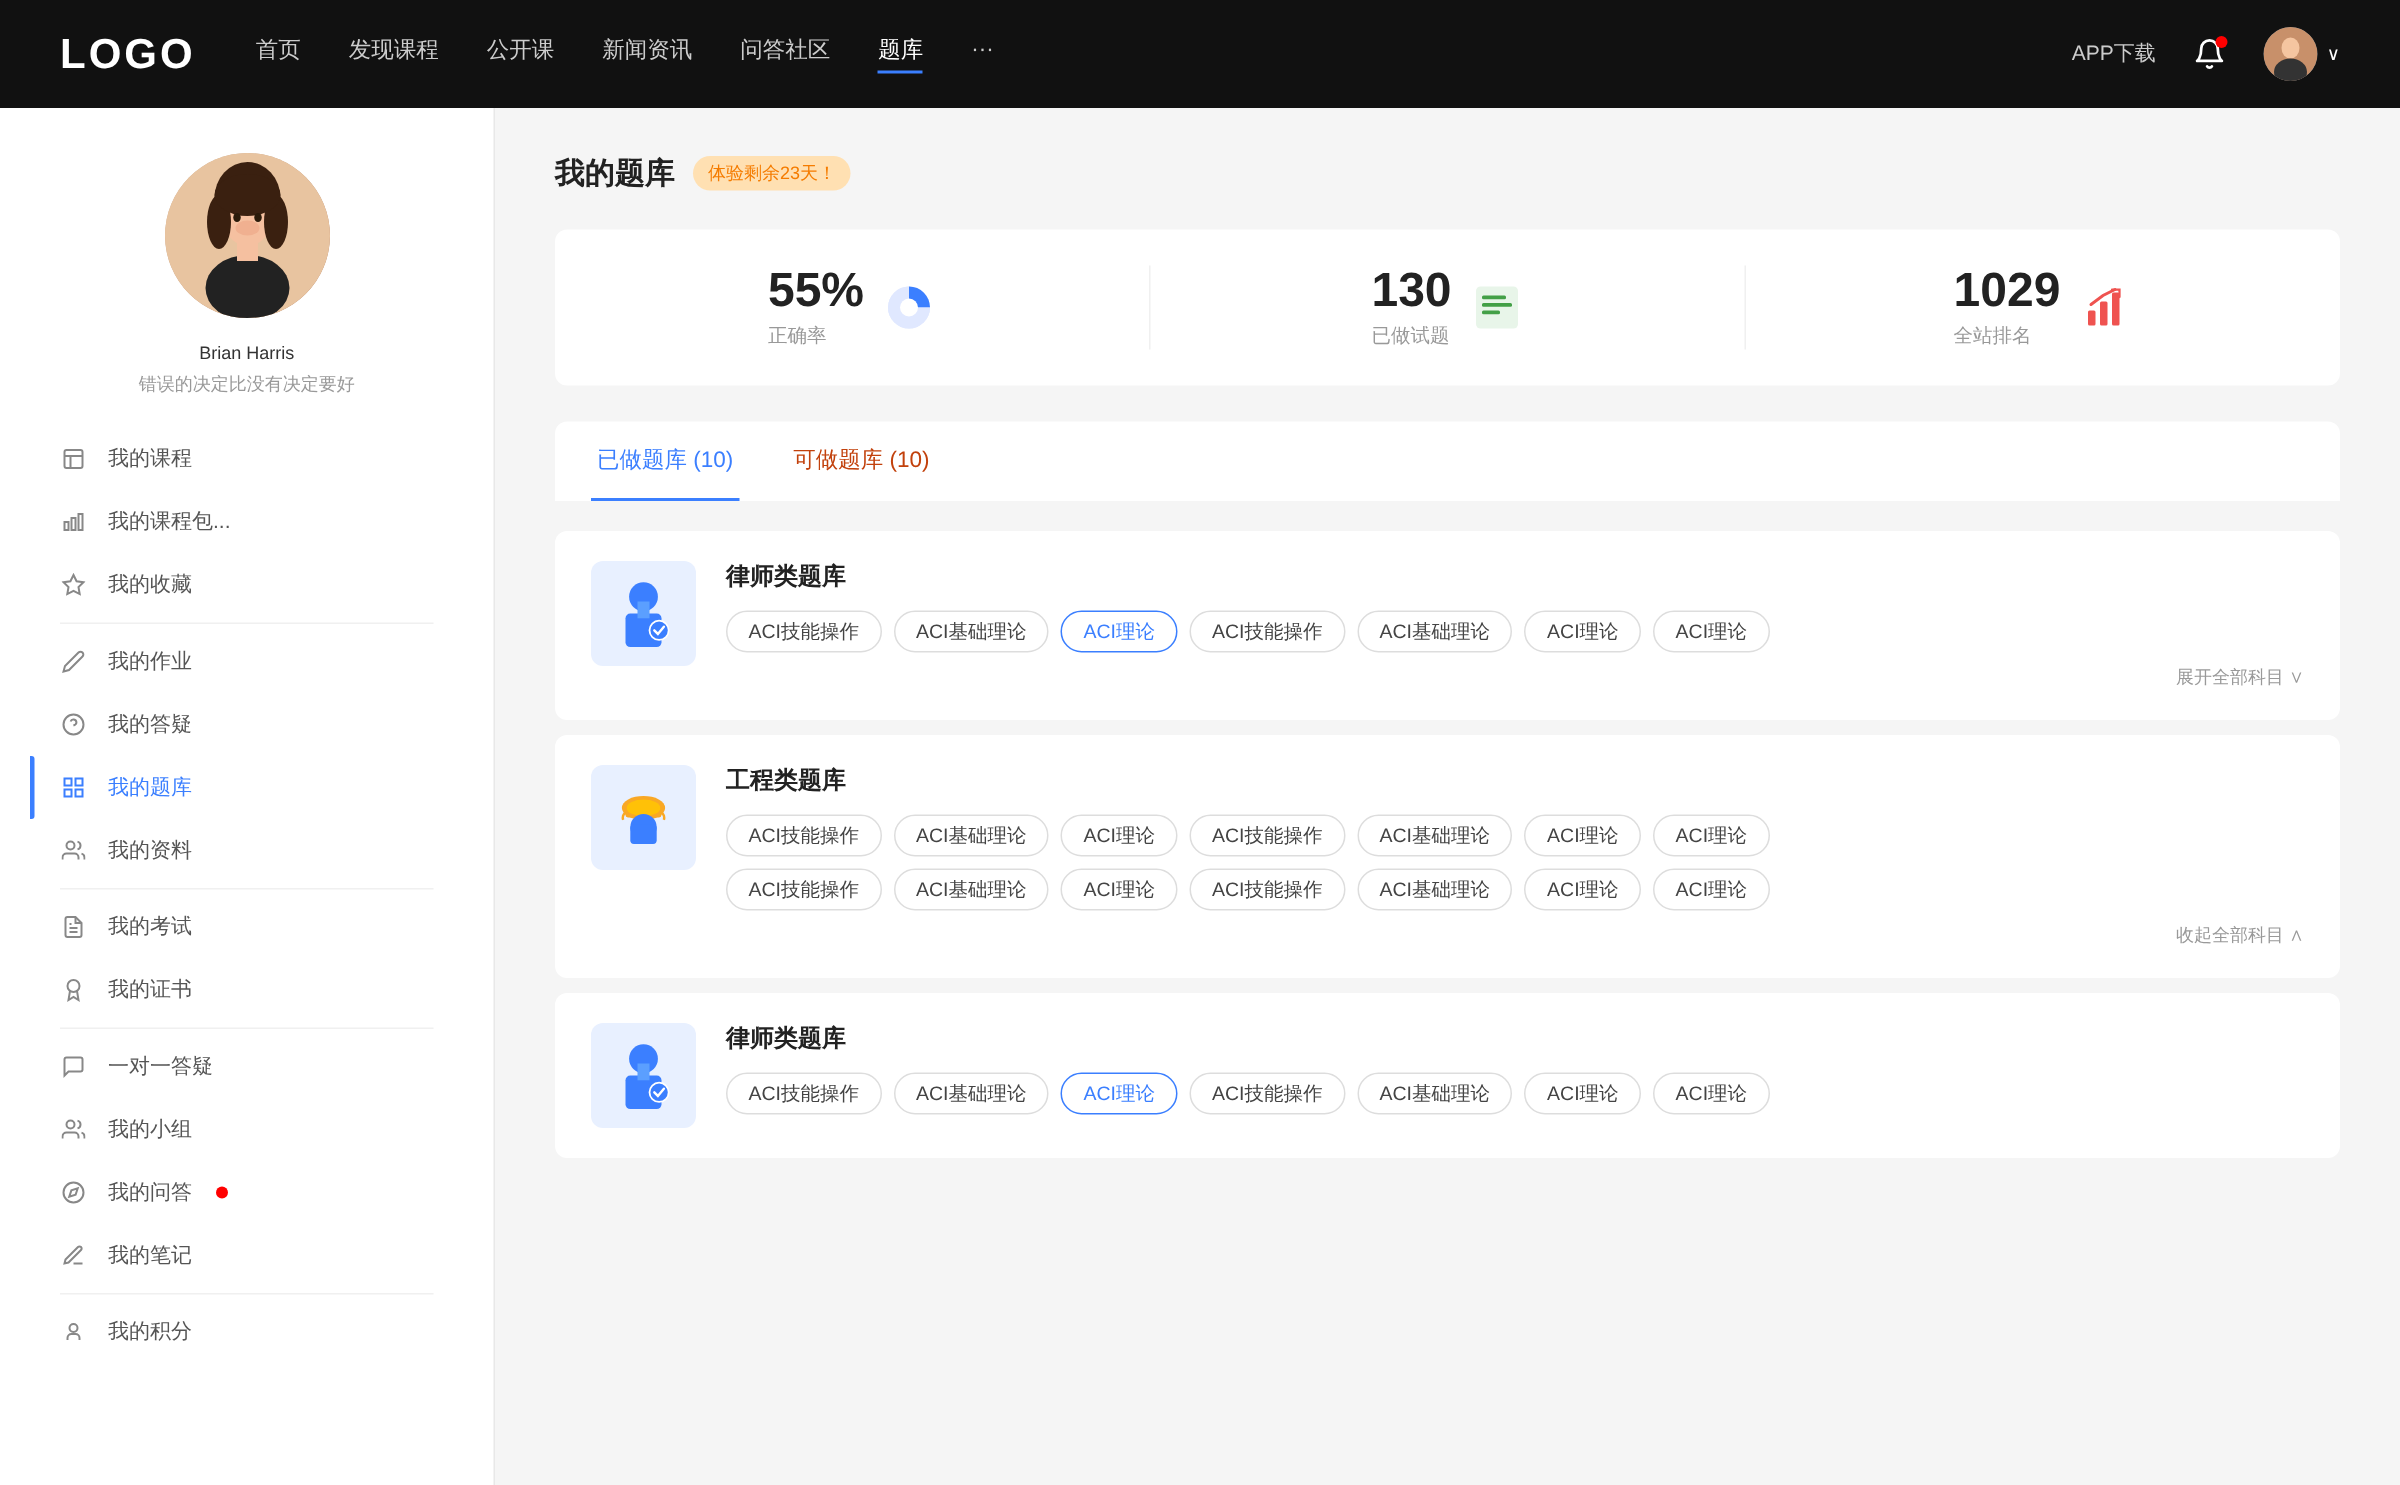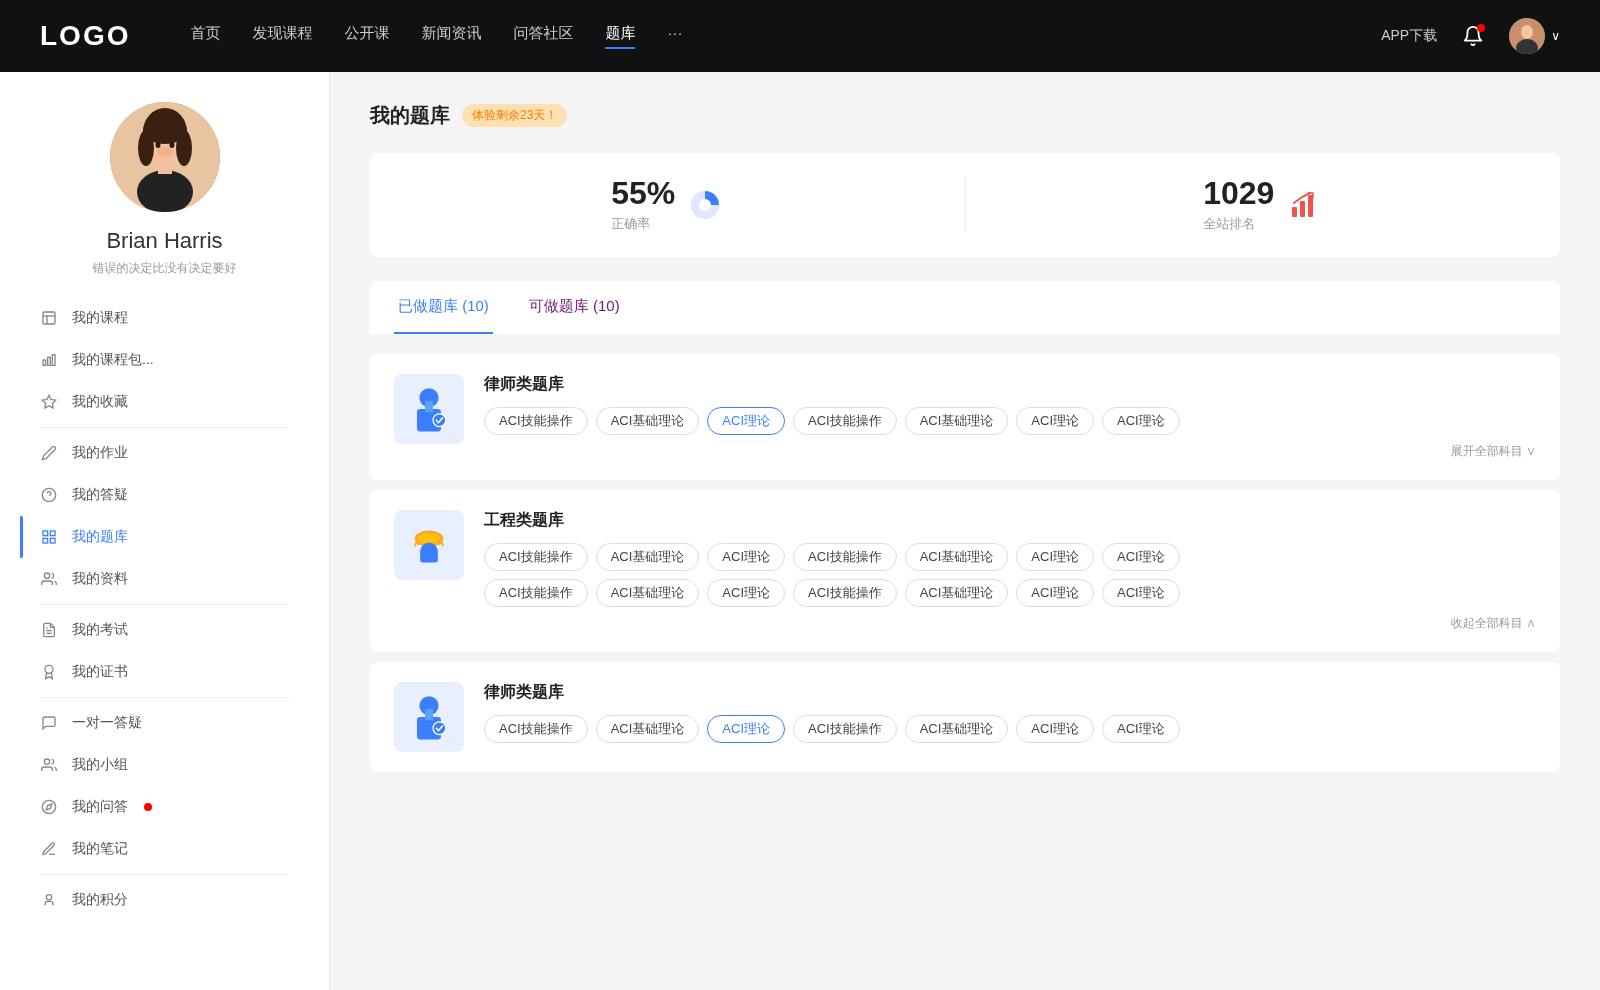--- a/index.html
+++ b/index.html
@@ -5,21 +5,21 @@
     * { margin: 0; padding: 0; box-sizing: border-box; }
     body { font-family: -apple-system, BlinkMacSystemFont, 'PingFang SC', 'Microsoft YaHei', sans-serif; background: #f0f0f0; width: 1600px; height: 990px; overflow: hidden; }
 
     
     .top-nav {
       background: #111;
       height: 72px;
       display: flex;
       align-items: center;
       padding: 0 40px;
-      gap: 40px;
+      gap: 20px;
       position: fixed;
       top: 0; left: 0; right: 0;
       z-index: 100;
     }
     .logo {
       font-size: 28px;
       font-weight: 900;
       color: white;
       letter-spacing: 2px;
       margin-right: 20px;
@@ -110,21 +110,21 @@
     .user-avatar-inner {
       width: 100%; height: 100%;
       background: linear-gradient(135deg, #e8c4a0, #c8906a);
       display: flex;
       align-items: center;
       justify-content: center;
       position: relative;
     }
     
     .user-name {
-      font-size: 22px;
+      font-size: 12px;
       color: #333;
       margin-bottom: 6px;
       font-weight: 500;
     }
     .user-motto {
       font-size: 12px;
       color: #999;
       margin-bottom: 20px;
     }
     .sidebar-menu {
@@ -243,21 +243,21 @@
       display: flex;
       gap: 32px;
       margin-bottom: 20px;
       background: white;
       padding: 0 24px;
       border-radius: 8px 8px 0 0;
     }
     .tab {
       padding: 16px 4px;
       font-size: 15px;
-      color: #701a75;
+      color: #c2410c;
       cursor: pointer;
       border-bottom: 2px solid transparent;
     }
     .tab.active {
       color: #3b7fff;
       border-bottom: 2px solid #3b7fff;
       font-weight: 500;
     }
 
     
@@ -564,20 +564,34 @@
         <div class="stat-icon">
           <svg width="36" height="36" viewBox="0 0 36 36">
             <circle cx="18" cy="18" r="14" fill="#e0e8ff"></circle>
             <path d="M18 18 L18 4 A14 14 0 0 1 32 18 Z" fill="#3b7fff"></path>
             <path d="M18 18 L32 18 A14 14 0 1 1 18 4 Z" fill="#e0e8ff"></path>
             <circle cx="18" cy="18" r="6" fill="white"></circle>
           </svg>
         </div>
       </div>
 
+      <div class="stat-item">
+        <div class="stat-text">
+          <div class="stat-value">130</div>
+          <div class="stat-label">已做试题</div>
+        </div>
+        <div class="stat-icon">
+          <svg width="32" height="32" viewBox="0 0 32 32">
+            <rect x="2" y="2" width="28" height="28" rx="3" fill="#e8f5e9"></rect>
+            <rect x="6" y="8" width="16" height="2.5" rx="1" fill="#43a047"></rect>
+            <rect x="6" y="13" width="20" height="2.5" rx="1" fill="#43a047"></rect>
+            <rect x="6" y="18" width="12" height="2.5" rx="1" fill="#43a047"></rect>
+          </svg>
+        </div>
+      </div>
 
 
       <div class="stat-item">
         <div class="stat-text">
           <div class="stat-value">1029</div>
           <div class="stat-label">全站排名</div>
         </div>
         <div class="stat-icon">
           <svg width="32" height="32" viewBox="0 0 32 32">
             <rect x="4" y="18" width="5" height="10" rx="1" fill="#ef5350"></rect>

